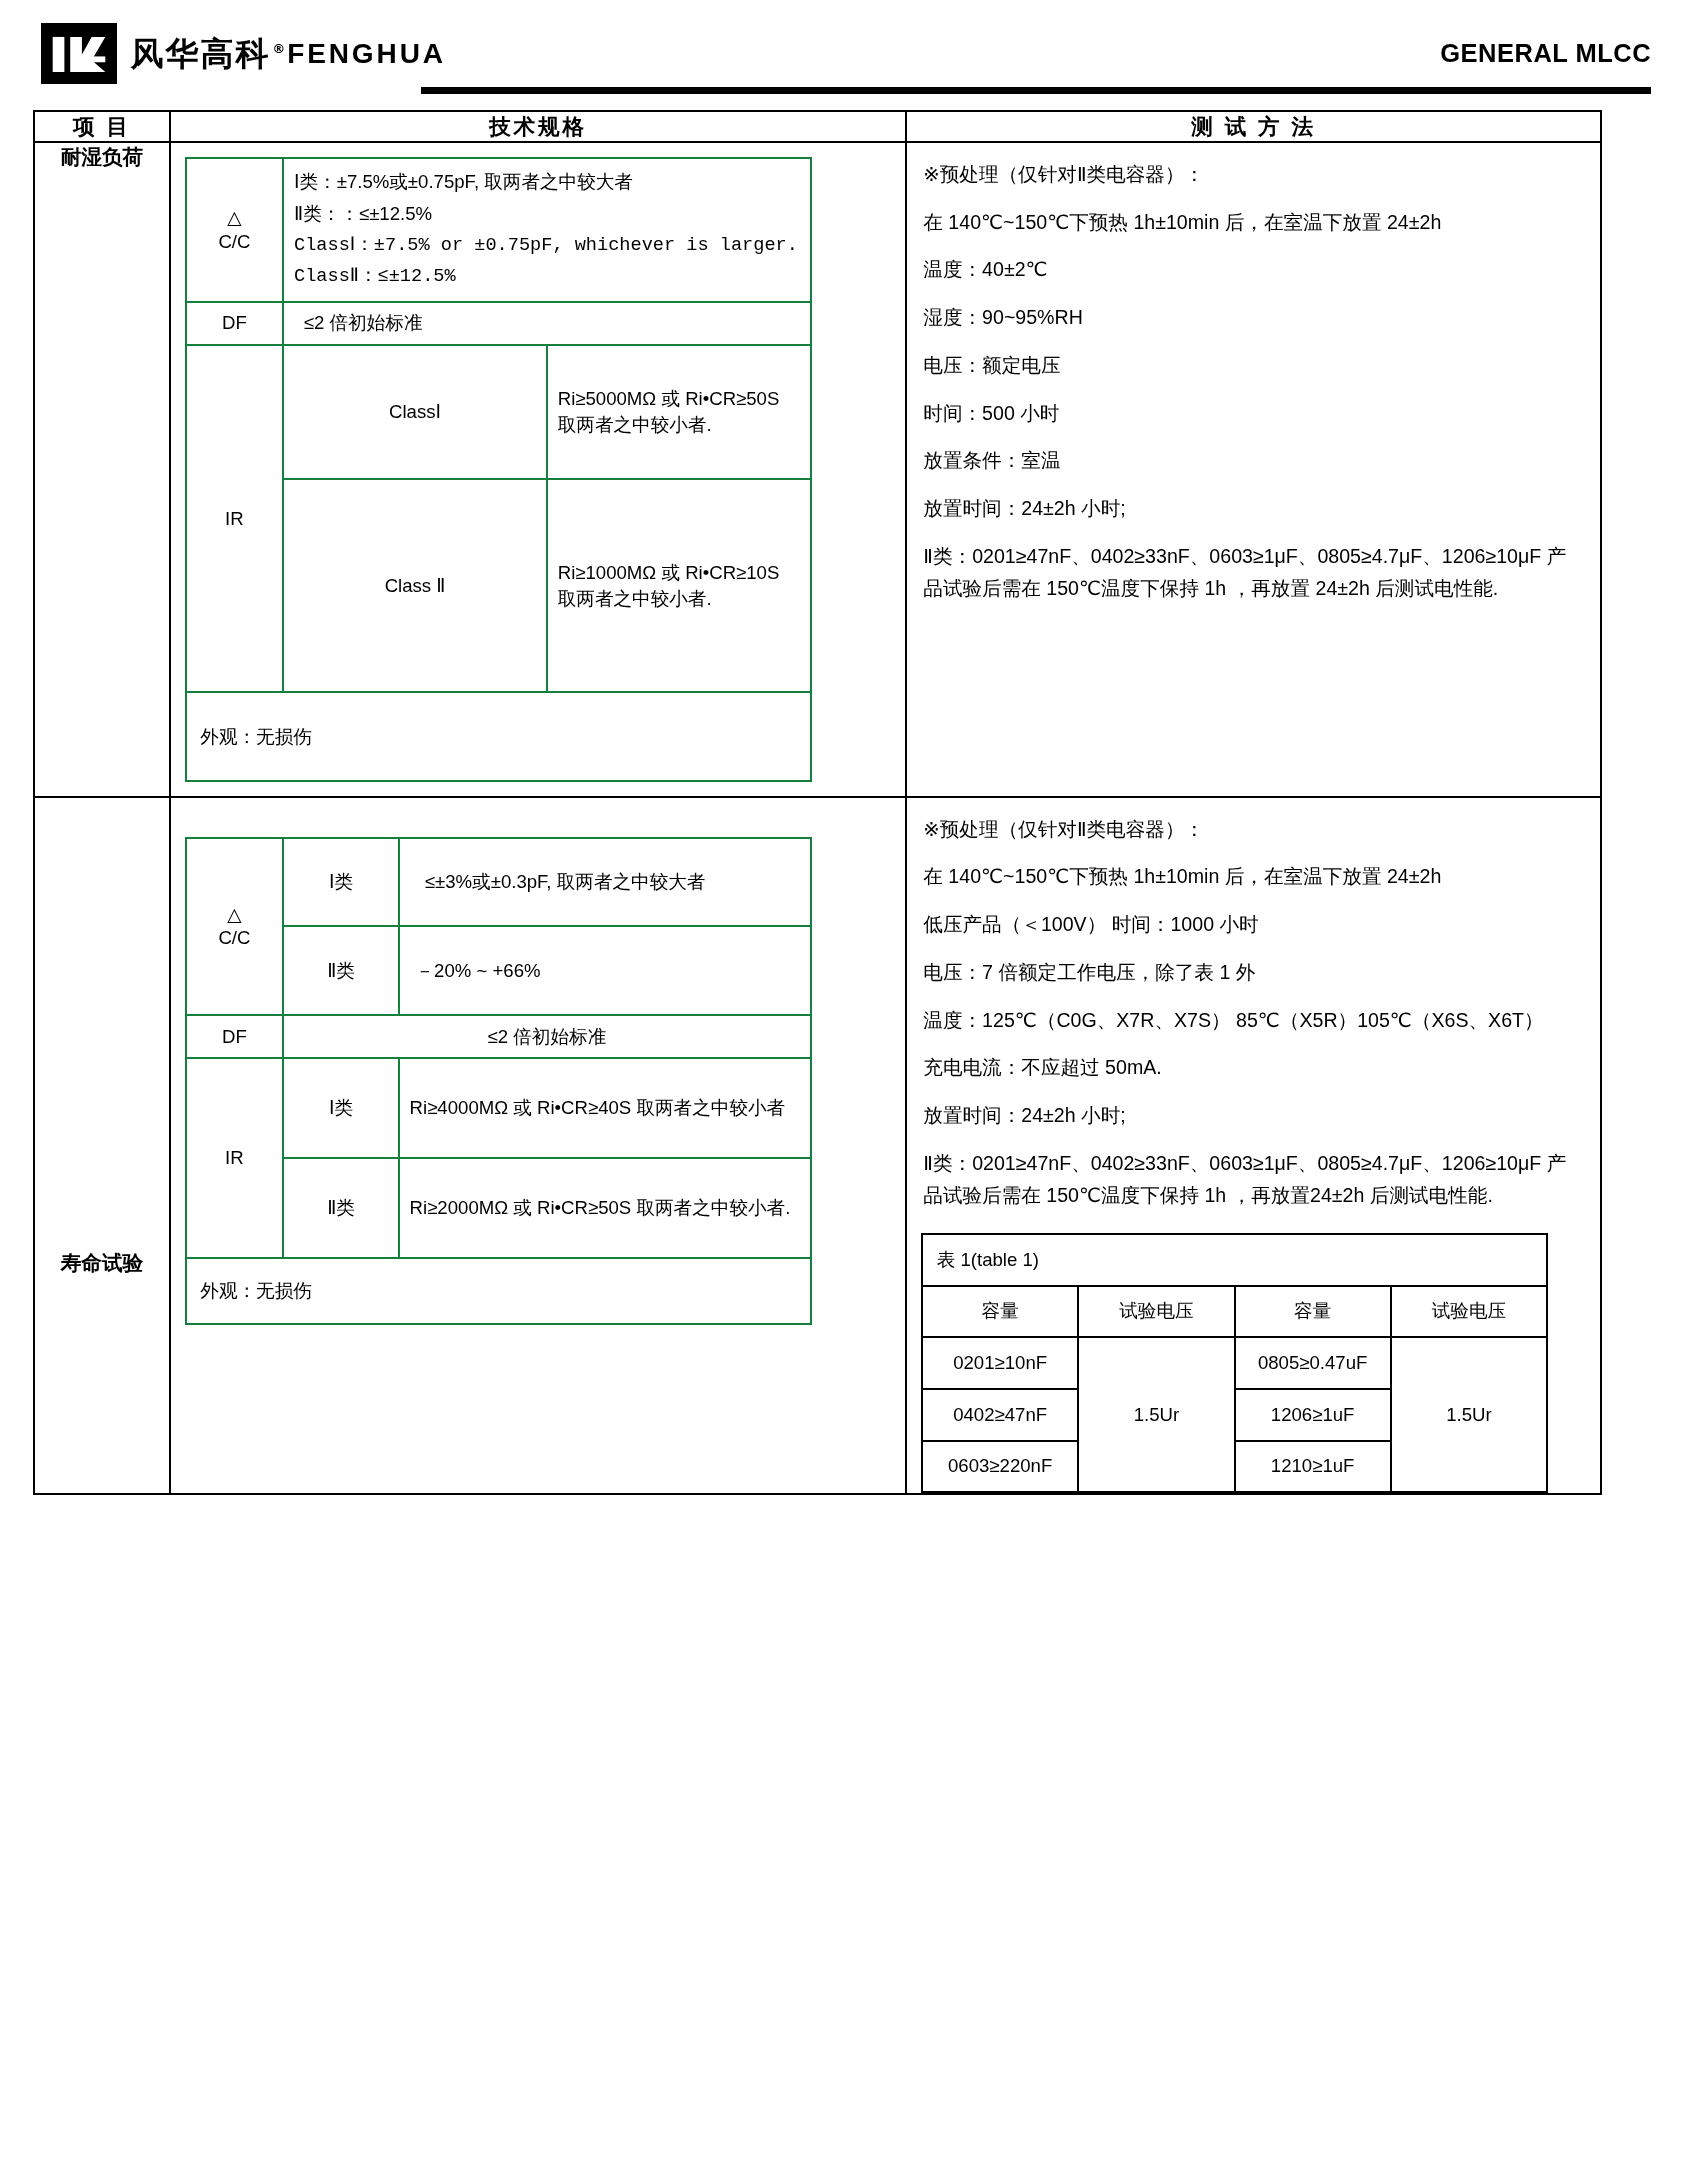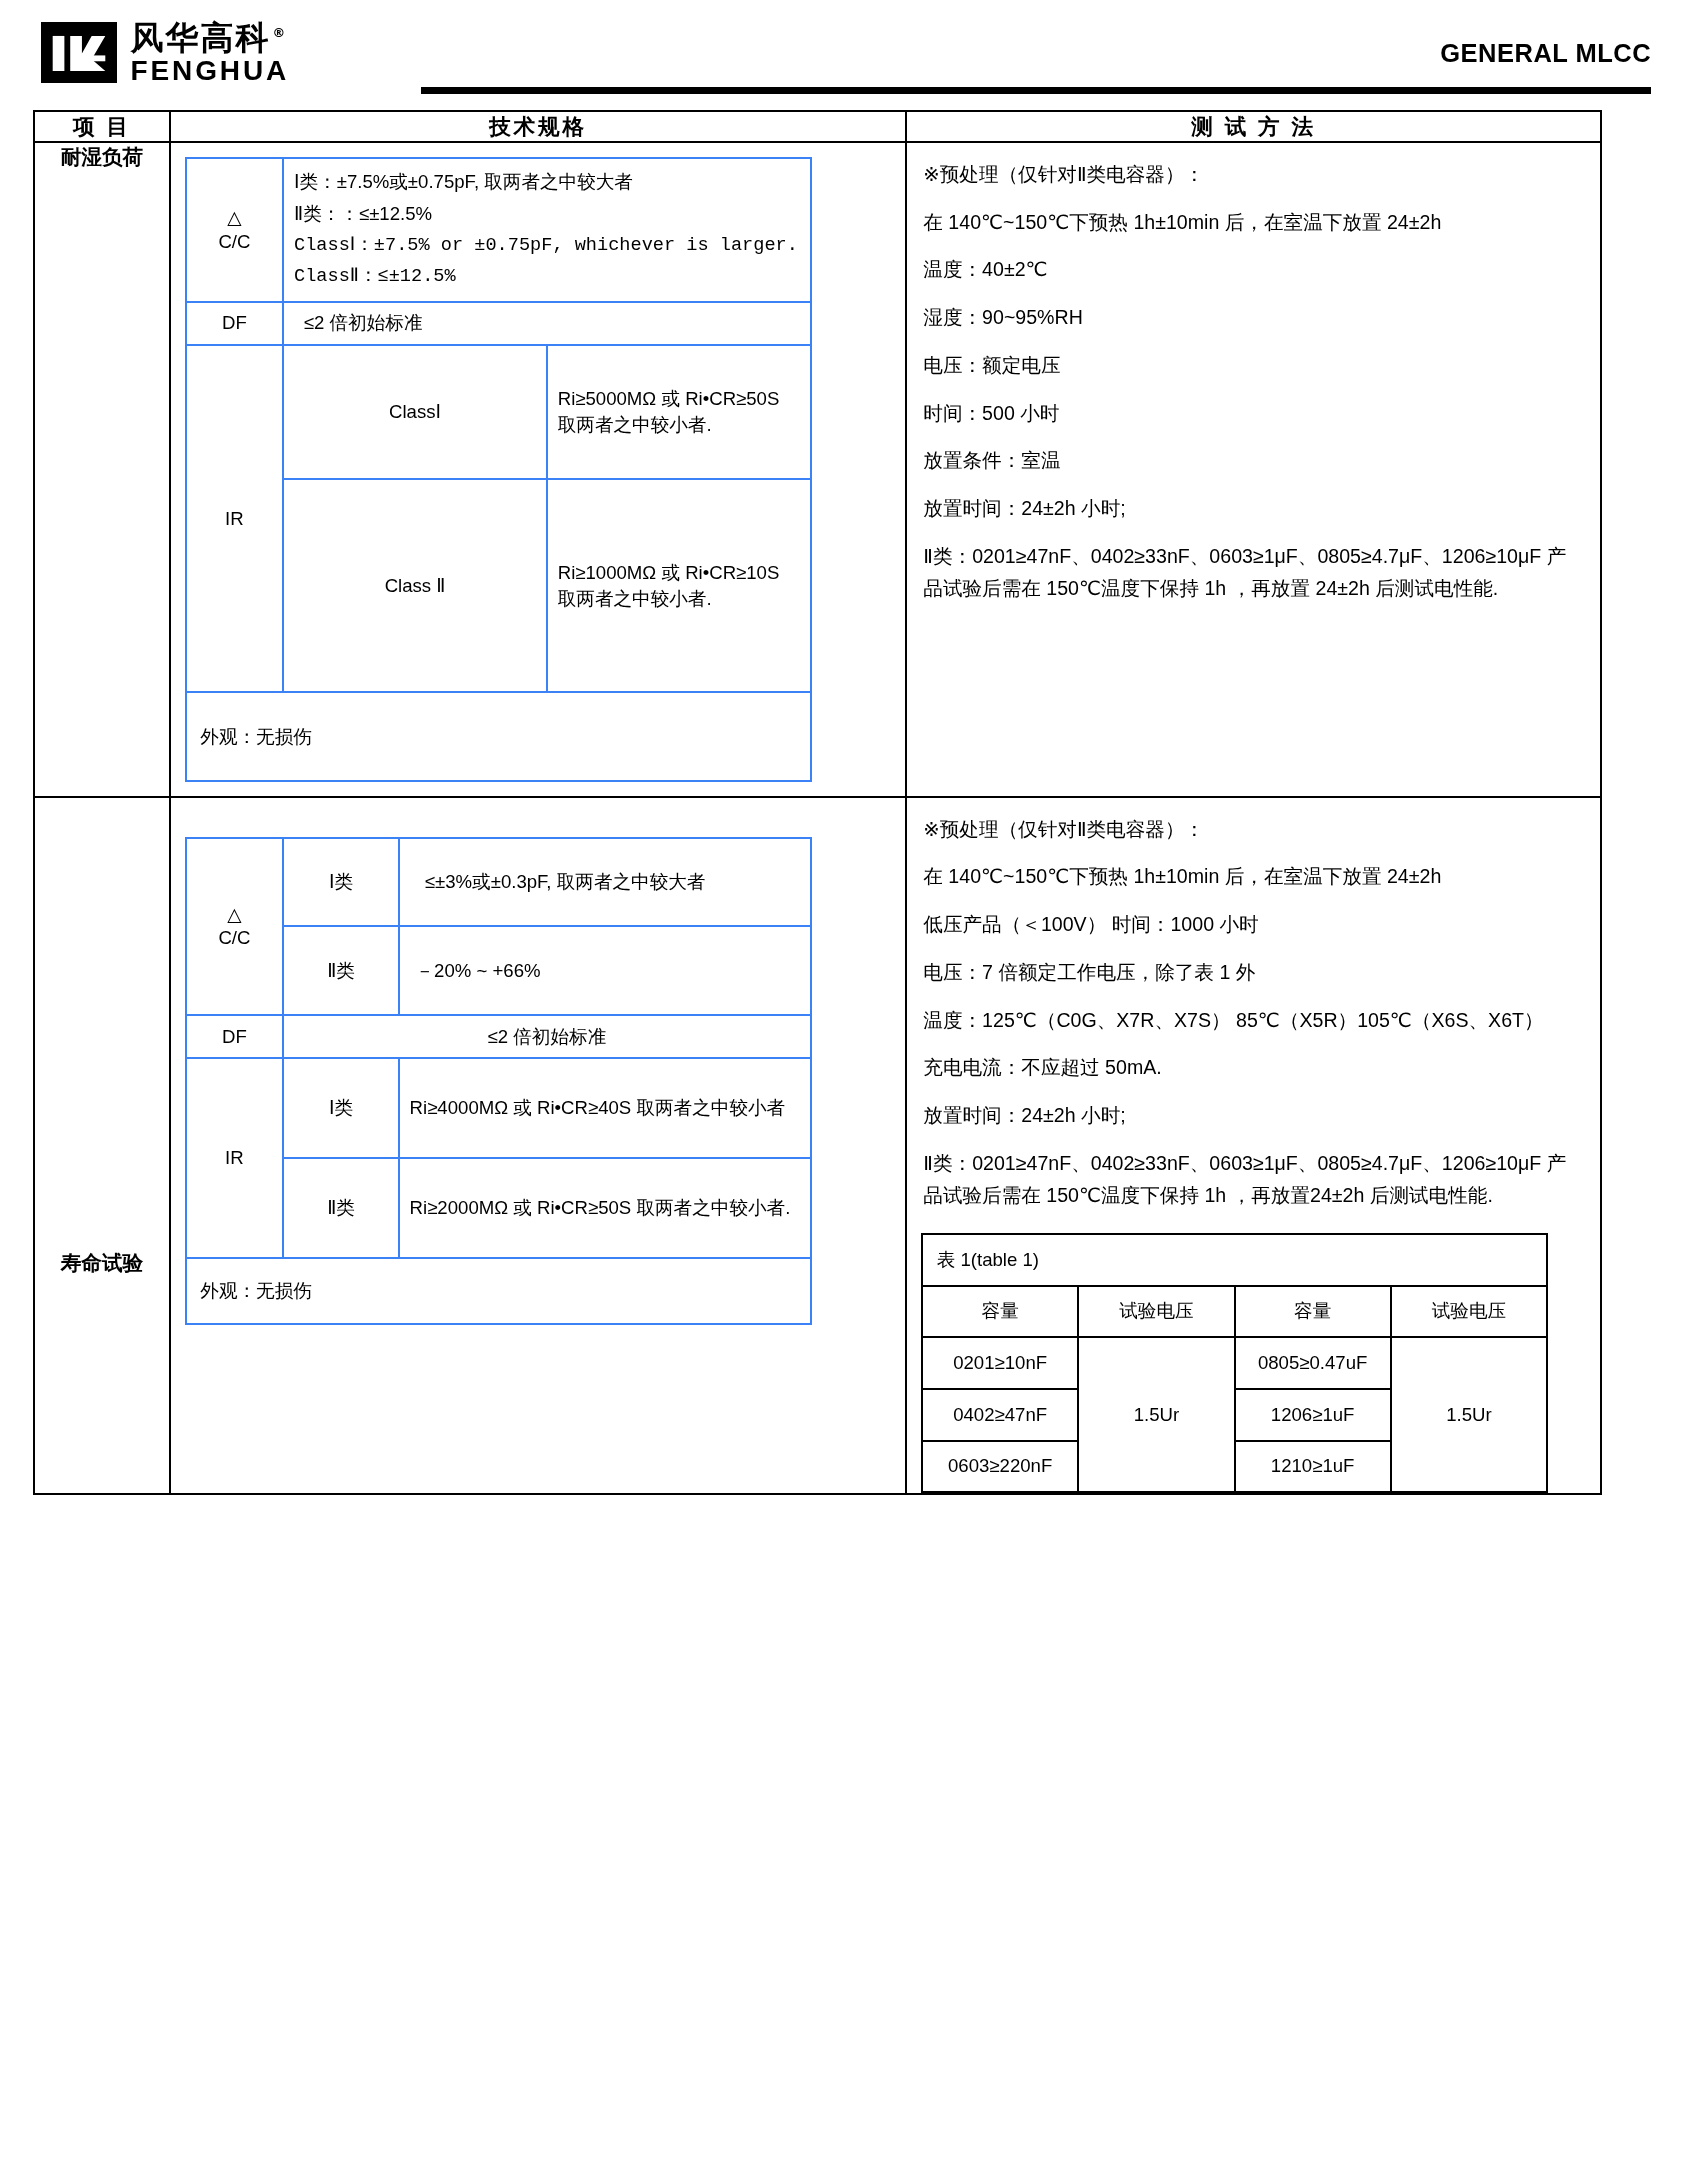--- a/index.html
+++ b/index.html
@@ -40,21 +40,21 @@
   .logo-mark {
     width: 76px;
     height: 61px;
     background: #000;
     position: relative;
     display: inline-block;
   }
   .logo-mark svg { display:block; }
   .brand-text {
     display: flex;
-    flex-direction: column;
+    flex-direction: row;
     line-height: 1.0;
   }
   .brand-cn {
     font-size: 33px;
     font-weight: bold;
     letter-spacing: 2px;
     font-family: "DejaVu Sans", sans-serif;
   }
   .brand-en {
     font-size: 28px;
@@ -113,21 +113,21 @@
     font-weight: bold;
     vertical-align: middle;
   }
 
   
   table.inner {
     border-collapse: collapse;
     table-layout: fixed;
   }
   table.inner td {
-    border: 2px solid #3b82f6;
+    border: 2px solid #15803d;
     font-size: 18.6px;
     padding: 7.8px 9.8px;
     vertical-align: middle;
   }
   .mono { font-family: "Liberation Mono", "DejaVu Sans Mono", monospace; }
   .ctr { text-align: center; }
 
   .delta-cc {
     text-align: center;
     line-height: 1.25;

